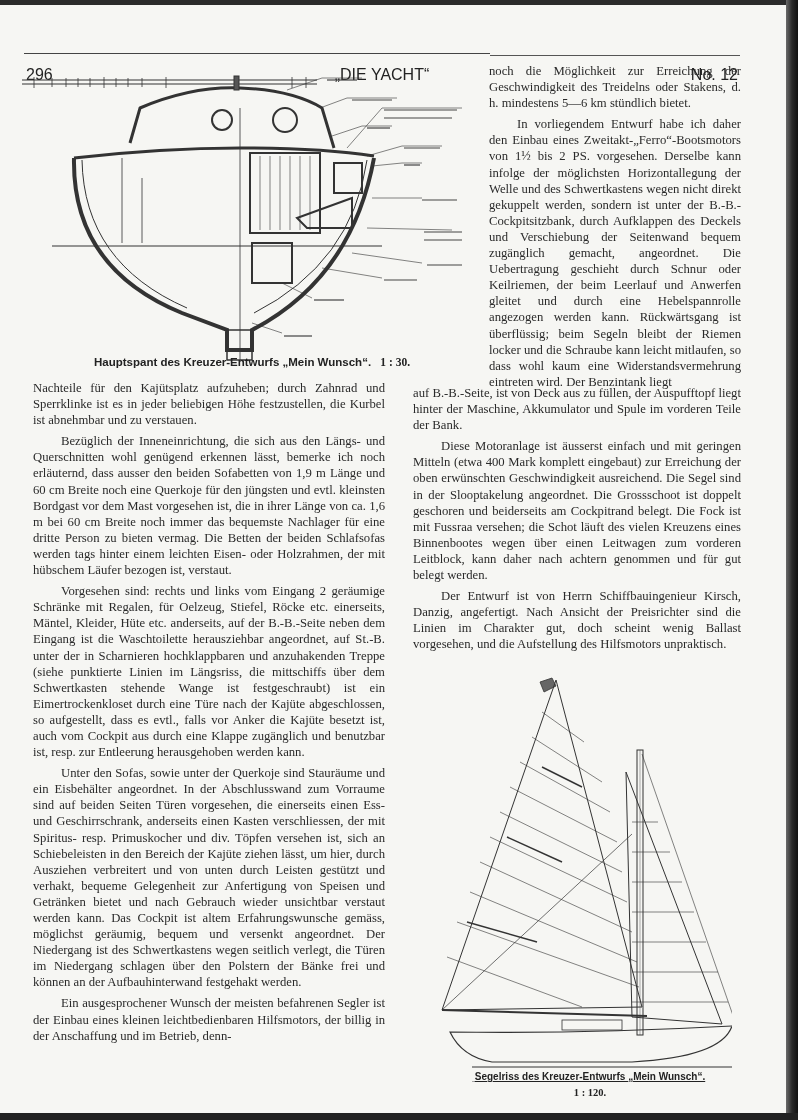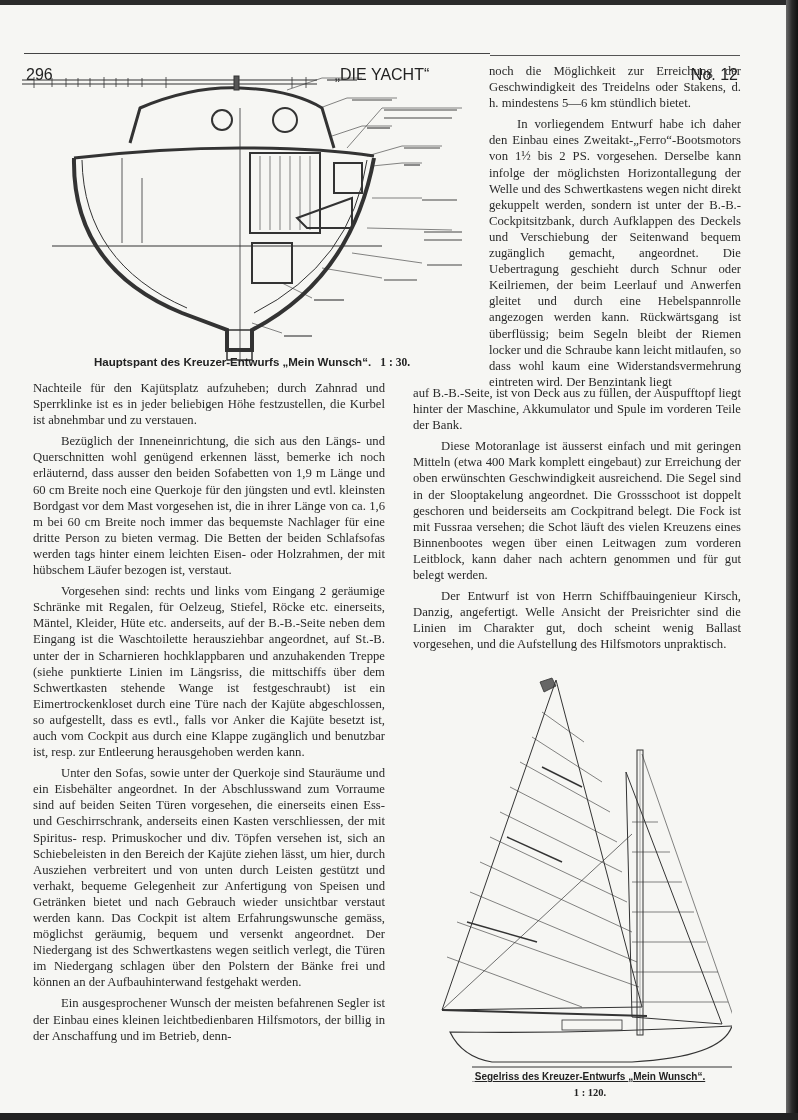--- a/index.html
+++ b/index.html
@@ -184,21 +184,21 @@
   <p class="noindent">Nachteile für den Kajütsplatz aufzuheben; durch Zahnrad und Sperrklinke ist es in jeder beliebigen Höhe festzustellen, die Kurbel ist abnehmbar und zu verstauen.</p>
   <p>Bezüglich der Inneneinrichtung, die sich aus den Längs- und Querschnitten wohl genügend erkennen lässt, bemerke ich noch erläuternd, dass ausser den beiden Sofabetten von 1,9 m Länge und 60 cm Breite noch eine Querkoje für den jüngsten und evtl. kleinsten Bordgast vor dem Mast vorgesehen ist, die in ihrer Länge von ca. 1,6 m bei 60 cm Breite noch immer das bequemste Nachlager für eine dritte Person zu bieten vermag. Die Betten der beiden Schlafsofas werden tags hinter einem leichten Eisen- oder Holzrahmen, der mit hübschem Läufer bezogen ist, verstaut.</p>
   <p>Vorgesehen sind: rechts und links vom Eingang 2 geräumige Schränke mit Regalen, für Oelzeug, Stiefel, Röcke etc. einerseits, Mäntel, Kleider, Hüte etc. anderseits, auf der B.-B.-Seite neben dem Eingang ist die Waschtoilette herausziehbar angeordnet, auf St.-B. unter der in Scharnieren hochklappbaren und anzuhakenden Treppe (siehe punktierte Linien im Längsriss, die mittschiffs über dem Schwertkasten stehende Wange ist festgeschraubt) ist ein Eimertrockenkloset durch eine Türe nach der Kajüte abgeschlossen, so aufgestellt, dass es evtl., falls vor Anker die Kajüte besetzt ist, auch vom Cockpit aus durch eine Klappe zugänglich und benutzbar ist, resp. zur Entleerung herausgehoben werden kann.</p>
   <p>Unter den Sofas, sowie unter der Querkoje sind Stauräume und ein Eisbehälter angeordnet. In der Abschlusswand zum Vorraume sind auf beiden Seiten Türen vorgesehen, die einerseits einen Ess- und Geschirrschrank, anderseits einen Kasten verschliessen, der mit Spiritus- resp. Primuskocher und div. Töpfen versehen ist, sich an Schiebeleisten in den Bereich der Kajüte ziehen lässt, um hier, durch Ausziehen verbreitert und von unten durch Leisten gestützt und verhakt, bequeme Gelegenheit zur Anfertigung von Speisen und Getränken bietet und nach Gebrauch wieder unsichtbar verstaut werden kann. Das Cockpit ist altem Erfahrungswunsche gemäss, möglichst geräumig, bequem und versenkt angeordnet. Der Niedergang ist des Schwertkastens wegen seitlich verlegt, die Türen im Niedergang schlagen über den Polstern der Bänke frei und können an der Aufbauhinterwand festgehakt werden.</p>
   <p>Ein ausgesprochener Wunsch der meisten befahrenen Segler ist der Einbau eines kleinen leichtbedienbaren Hilfsmotors, der billig in der Anschaffung und im Betrieb, denn-</p>
 </div>
 
 <div class="col col-right">
   <p class="noindent">auf B.-B.-Seite, ist von Deck aus zu füllen, der Auspufftopf liegt hinter der Maschine, Akkumulator und Spule im vorderen Teile der Bank.</p>
   <p>Diese Motoranlage ist äusserst einfach und mit geringen Mitteln (etwa 400 Mark komplett eingebaut) zur Erreichung der oben erwünschten Geschwindigkeit ausreichend. Die Segel sind in der Slooptakelung angeordnet. Die Grossschoot ist doppelt geschoren und beiderseits am Cockpitrand belegt. Die Fock ist mit Fussraa versehen; die Schot läuft des vielen Kreuzens eines Binnenbootes wegen über einen Leitwagen zum vorderen Leitblock, kann daher nach achtern genommen und für gut belegt werden.</p>
-  <p>Der Entwurf ist von Herrn Schiffbauingenieur Kirsch, Danzig, angefertigt. Welle Ansicht der Preisrichter sind die Linien im Charakter gut, doch scheint wenig Ballast vorgesehen, und die Aufstellung des Hilfsmotors unpraktisch.</p>
+  <p>Der Entwurf ist von Herrn Schiffbauingenieur Kirsch, Danzig, angefertigt. Nach Ansicht der Preisrichter sind die Linien im Charakter gut, doch scheint wenig Ballast vorgesehen, und die Aufstellung des Hilfsmotors unpraktisch.</p>
 </div>
 
 <svg class="figure2" viewBox="0 0 300 420" fill="none" stroke="#333" stroke-width="0.8">
 
   <path d="M108 20 L120 16 L124 24 L112 30 Z" fill="#666" stroke="#333"></path>
 
   <path d="M124 18 L210 345 L10 348 Z" stroke-width="1"></path>
   <g stroke-width="0.6">
     <line x1="110" y1="50" x2="152" y2="80"></line>
     <line x1="100" y1="75" x2="170" y2="120"></line>

